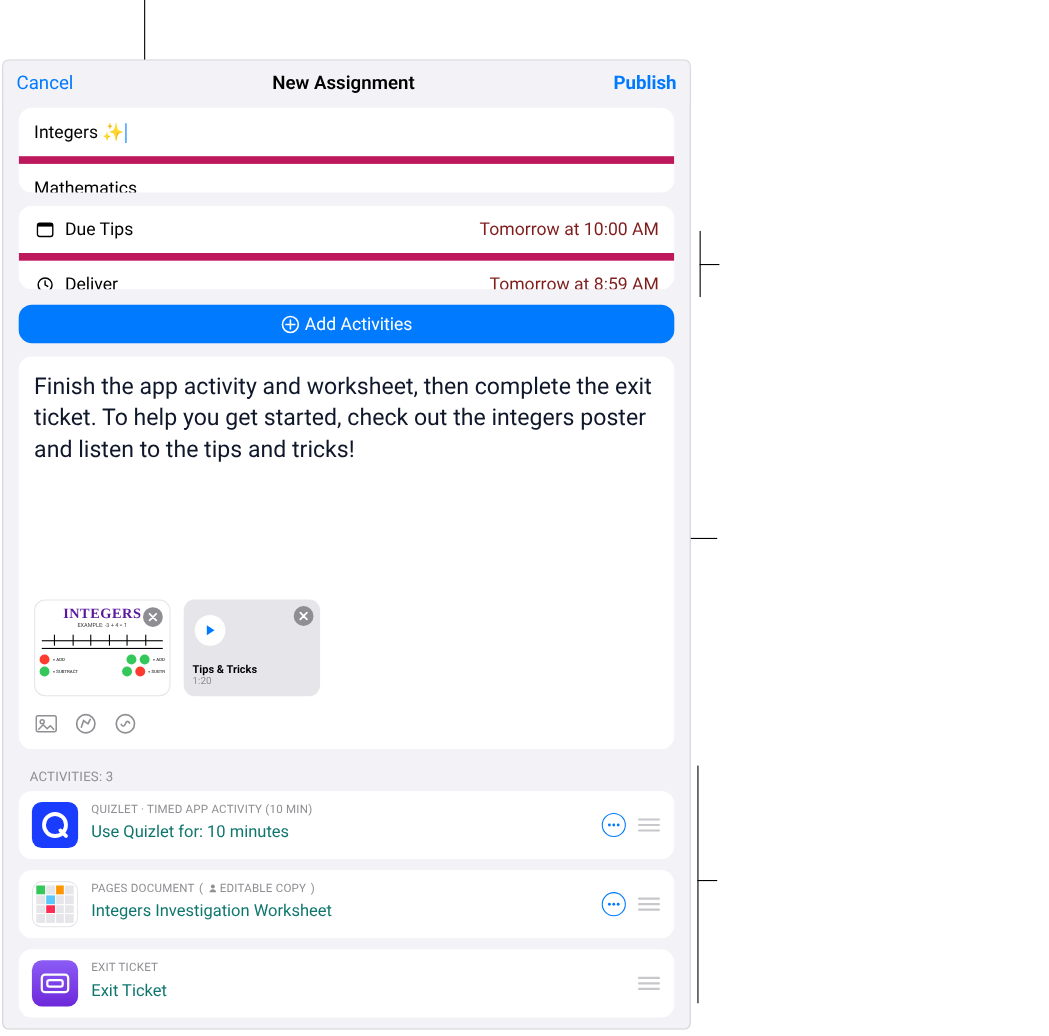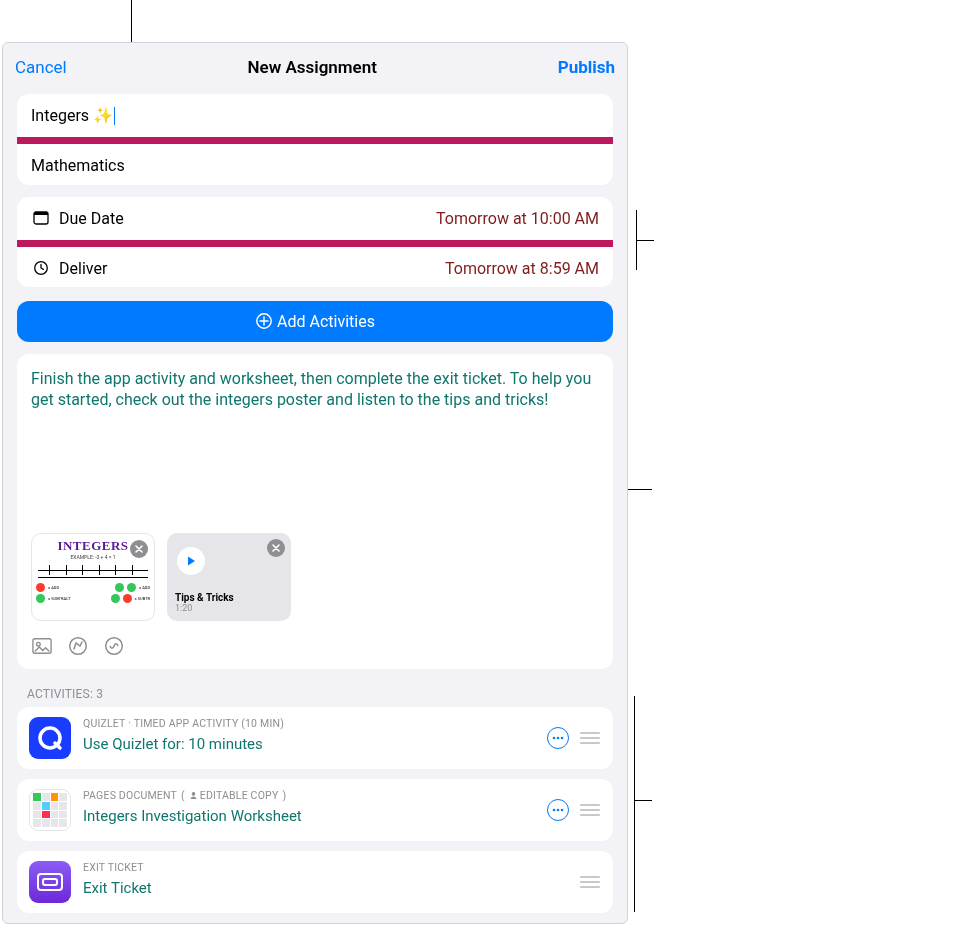--- a/index.html
+++ b/index.html
@@ -1,31 +1,31 @@
 <!DOCTYPE html>
 <html><head>
   <meta charset="utf-8">
   <style>
     * { margin:0; padding:0; box-sizing:border-box; font-family:-apple-system,BlinkMacSystemFont,"Segoe UI",Roboto,Helvetica,Arial,sans-serif; -webkit-font-smoothing:antialiased; }
     body { background:#fff; width:954px; height:942px; position:relative; overflow:hidden; }
-    .app { width:626px; height:882px; position:absolute; left:2px; top:42px; background:#f2f2f7; border:1px solid #d1d1d6; border-radius:6px; overflow:hidden; display:flex; flex-direction:column; }
+    .app { width:626px; height:882px; position:absolute; left:2px; top:54px; background:#f2f2f7; border:1px solid #d1d1d6; border-radius:6px; overflow:hidden; display:flex; flex-direction:column; }
     .titlebar { height:50px; display:flex; align-items:center; justify-content:space-between; padding:0 12px; background:#f2f2f7; }
     .titlebar .link { color:#007aff; font-size:17px; cursor:pointer; }
     .titlebar .title { font-size:17px; font-weight:600; color:#000; }
     .group { margin:2px 14px 10px 14px; background:#fff; border-radius:12px; overflow:hidden; }
     .row { display:flex; align-items:center; padding:12px 14px; border-bottom:7px solid #be185d; }
     .row:last-child { border-bottom:none; }
     .row .icon { width:20px; display:flex; justify-content:center; align-items:center; margin-right:8px; }
     .row .label { font-size:16px; color:#000; flex:1; }
     .row .value { font-size:16px; }
     .linkval { color:#7f1d1d; }
     .addbtn { margin:4px 14px 12px 14px; background:#007aff; color:#fff; border-radius:12px; height:42px; display:flex; align-items:center; justify-content:center; font-size:16px; cursor:pointer; }
     .addbtn svg { margin-right:4px; }
     .card { margin:0 14px 10px 14px; background:#fff; border-radius:12px; padding:14px 14px 12px 14px; }
-    .instructions { font-size:16px; color:#0f766e; line-height:1.35; }
+    .instructions { font-size:21px; color:#0f172a; line-height:1.35; }
     .attachments { display:flex; gap:12px; margin-top:90px; }
     .attach { width:124px; height:88px; border-radius:10px; position:relative; overflow:hidden;margin-top:32px; }
     .attach-close { position:absolute; top:6px; right:6px; width:18px; height:18px; background:#8e8e93; border-radius:50%; display:flex; align-items:center; justify-content:center; cursor:pointer; }
     .attach-close svg { width:10px; height:10px; }
     .poster { background:#fff; border:1px solid #e5e5ea; display:flex; flex-direction:column; padding:4px 4px; }
     .poster-title { font-family:Georgia,serif; font-weight:900; font-size:13px; color:#5a189a; letter-spacing:0.5px; text-align:center; }
     .poster-sub { font-size:5px; color:#444; text-align:center; }
     .poster-line { height:16px; margin:2px 2px; position:relative; border-bottom:1px solid #000; }
     .poster-line::before { content:""; position:absolute; left:0; right:0; top:50%; height:1px; background:#000; }
     .poster-tick { position:absolute; top:3px; width:1px; height:10px; background:#000; }
@@ -91,21 +91,21 @@
   </div>
 
   <div class="group">
     <div class="row">
       <span class="icon">
         <svg width="16" height="16" viewBox="0 0 16 16">
             <rect x="1" y="2" width="14" height="12" rx="2" fill="none" stroke="#000" stroke-width="1.3"></rect>
             <rect x="1" y="2" width="14" height="3" fill="#000"></rect>
           </svg>
       </span>
-      <span class="label">Due Date</span>
+      <span class="label">Due Tips</span>
       <span class="value linkval">Tomorrow at 10:00 AM</span>
     </div>
     <div class="row">
       <span class="icon">
         <svg width="16" height="16" viewBox="0 0 16 16">
             <circle cx="8" cy="8" r="6.3" fill="none" stroke="#000" stroke-width="1.3"></circle>
             <path d="M8 4.5V8l2.4 1.4" stroke="#000" stroke-width="1.3" fill="none" stroke-linecap="round"></path>
           </svg>
       </span>
       <span class="label">Deliver</span>

